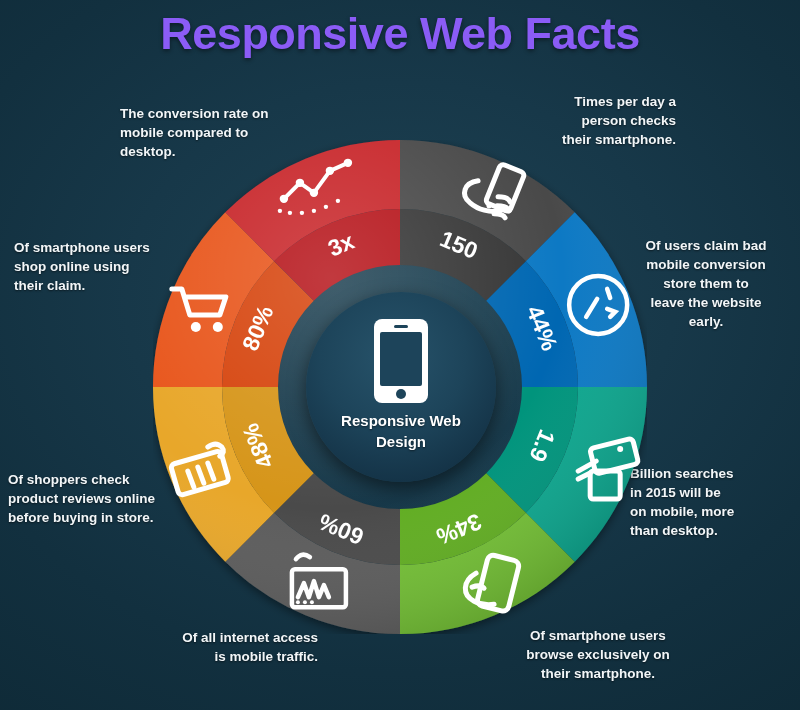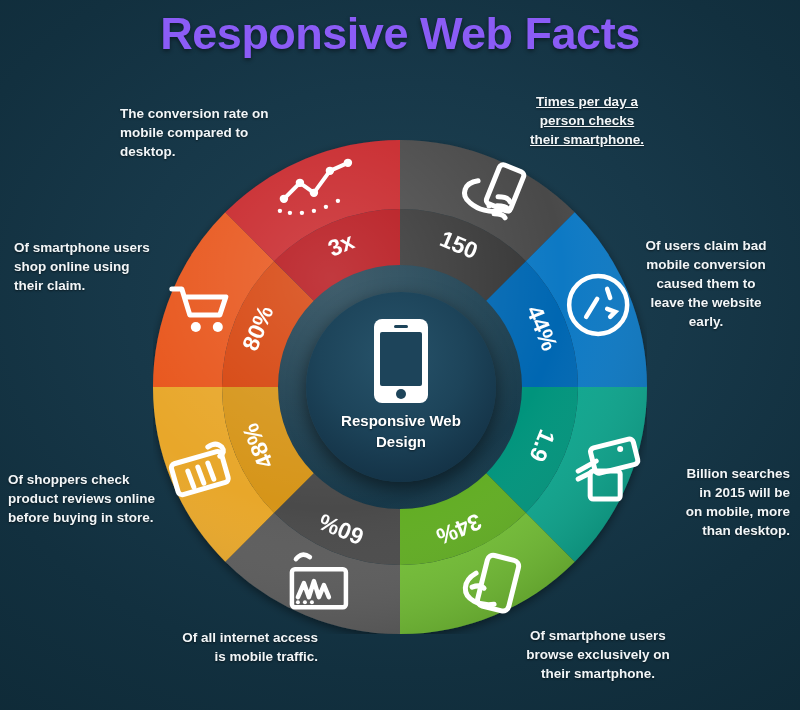--- a/index.html
+++ b/index.html
@@ -21,25 +21,25 @@
   }
 
   
   .callout{
     position:absolute;
     font-size:13.5px;font-weight:bold;line-height:19px;
     color:#f2f6f8;
     text-shadow:0 1px 2px rgba(0,0,0,.55);
   }
   .c-tl{left:120px;top:104px;width:190px;text-align:left;}
-  .c-tr{left:498px;top:92px;width:178px;text-align:center;text-decoration:underline;}
+  .c-tr{left:498px;top:92px;width:178px;text-align:right;}
   .c-l1{left:14px;top:238px;width:180px;text-align:left;}
   .c-r1{left:622px;top:236px;width:168px;text-align:center;}
   .c-l2{left:8px;top:470px;width:186px;text-align:left;}
-  .c-r2{left:630px;top:464px;width:160px;text-align:right;}
+  .c-r2{left:630px;top:464px;width:160px;}
   .c-b1{left:128px;top:628px;width:190px;text-align:right;}
   .c-b2{left:500px;top:626px;width:196px;text-align:center;}
 
   
   .donut-wrap{position:absolute;left:153px;top:140px;width:494px;height:494px;}
   .donut-wrap svg{display:block;}
 
   .seg-label{
     font-family:"Liberation Sans", sans-serif;
     font-size:23px;font-weight:bold;fill:#ffffff;
@@ -81,21 +81,21 @@
 
   <div class="callout c-l1">
     <div>Of smartphone users</div>
     <div>shop online using</div>
     <div>their claim.</div>
   </div>
 
   <div class="callout c-r1">
     <div>Of users claim bad</div>
     <div>mobile conversion</div>
-    <div>caused them to</div>
+    <div>store them to</div>
     <div>leave the website</div>
     <div>early.</div>
   </div>
 
   <div class="callout c-l2">
     <div>Of shoppers check</div>
     <div>product reviews online</div>
     <div>before buying in store.</div>
   </div>
 

